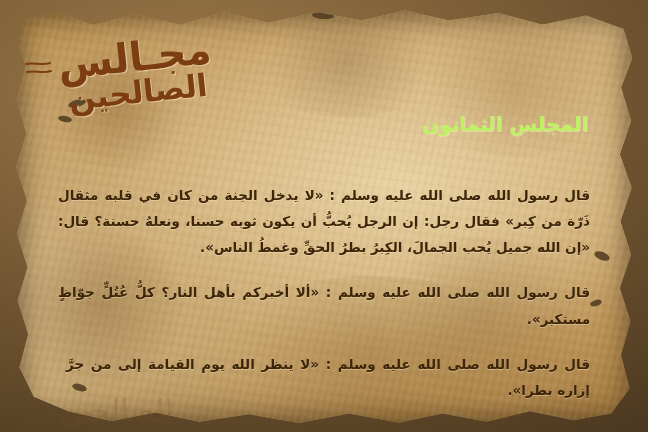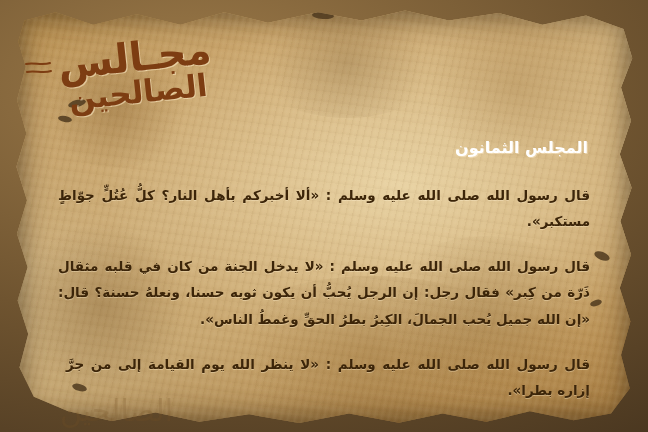--- a/index.html
+++ b/index.html
@@ -122,26 +122,25 @@
     right: 596px;
     top: 60px;
     width: 28px;
     height: 22px;
   }
 
   .session-title {
     position: absolute;
     right: 60px;
     top: 112px;
-    font-size: 16px;
-    font-weight: bold;
-    color: #ffffff;
+    font-size: 20px;
+    font-weight: bold;
+    color: #bef264;
     text-shadow: 1px 1px 0 rgba(255,238,205,0.5);
     font-family: "DejaVu Sans", sans-serif;
-    margin-top: 26px;
   }
 
   .body-text {
     position: absolute;
     right: 58px;
     left: 58px;
     top: 168px;
     color: #3c2509;
     font-size: 13.5px;
     line-height: 1.95;
@@ -197,20 +196,20 @@
     </svg>
 
     <div class="logo">
       <div class="l1">مجـالس</div>
       <div class="l2">الصالحين</div>
     </div>
 
     <div class="session-title">المجلس الثمانون</div>
 
     <div class="body-text">
+      <p class="para">قال رسول الله صلى الله عليه وسلم : «لا يدخل الجنة من كان في قلبه مثقال ذَرّة من كِبر» فقال رجل: إن الرجل يُحبُّ أن يكون ثوبه حسنا، ونعلهُ حسنة؟ قال: «إن الله جميل يُحب الجمالَ، الكِبرُ بطرُ الحقِّ وغمطُ الناس».</p>
       <p class="para">قال رسول الله صلى الله عليه وسلم : «ألا أخبركم بأهل النار؟ كلُّ عُتُلٍّ جوّاظٍ مستكبر».</p>
-      <p class="para">قال رسول الله صلى الله عليه وسلم : «لا يدخل الجنة من كان في قلبه مثقال ذَرّة من كِبر» فقال رجل: إن الرجل يُحبُّ أن يكون ثوبه حسنا، ونعلهُ حسنة؟ قال: «إن الله جميل يُحب الجمالَ، الكِبرُ بطرُ الحقِّ وغمطُ الناس».</p>
       <p class="para">قال رسول الله صلى الله عليه وسلم : «لا ينظر الله يوم القيامة إلى من جرَّ إزاره بطرا».</p>
     </div>
 
     <div class="watermark">الصالحين</div>
   </div>
 </div>
 
 </body></html>

